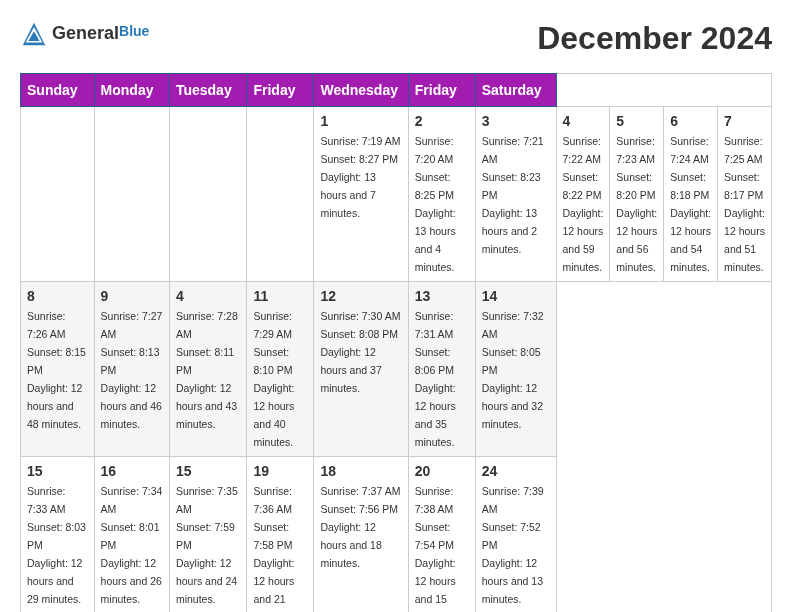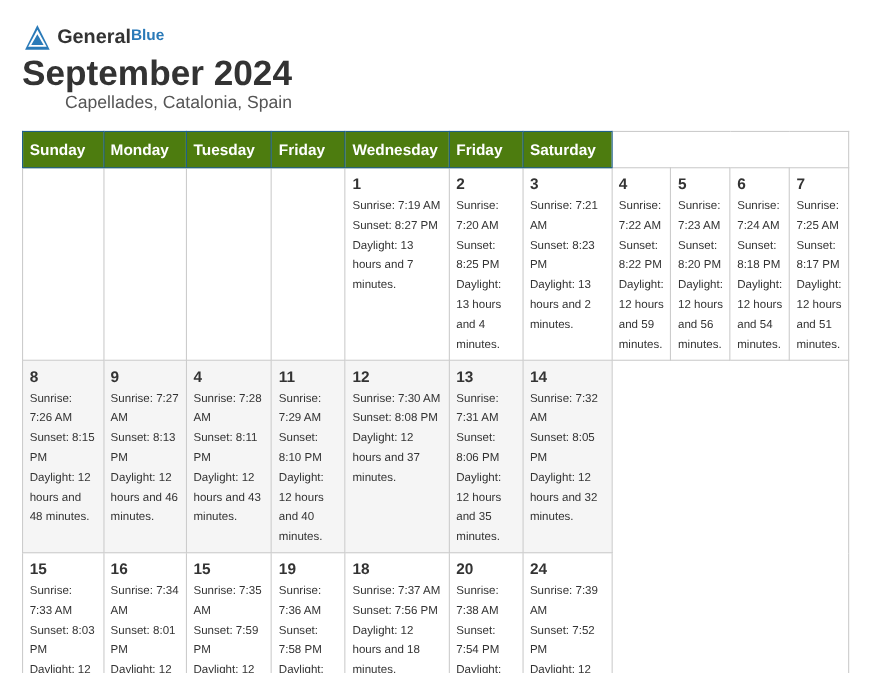--- a/index.html
+++ b/index.html
@@ -8,21 +8,20 @@
       background: #fff;
       width: 792px;
       min-height: 612px;
       padding: 20px;
     }
     .header-area {
       display: flex;
       justify-content: space-between;
       align-items: flex-start;
       margin-bottom: 16px;
-      flex-direction: column;
     }
     .logo {
       display: flex;
       align-items: center;
       gap: 4px;
     }
     .logo-text-general {
       font-size: 18px;
       font-weight: bold;
       color: #333;
@@ -86,43 +85,42 @@
     .empty-cell {
       background: #f9f9f9;
     }
     tr:nth-child(odd) td {
       background-color: #fff;
     }
     tr:nth-child(even) td {
       background-color: #f5f5f5;
     }
     .calendar thead tr th {
-      background-color: #4d7c0f;
+      background-color: #a21caf;
     }
   </style>
 </head>
 <body>
 
 <div class="header-area">
   <div class="logo">
     <svg class="logo-icon" viewBox="0 0 40 40" xmlns="http://www.w3.org/2000/svg">
       <polygon points="20,4 36,36 4,36" fill="#2a7ab8"></polygon>
       <polygon points="20,10 32,32 8,32" fill="white"></polygon>
       <polygon points="20,16 28,30 12,30" fill="#2a7ab8"></polygon>
     </svg>
     <div>
       <div style="display:flex; gap:0;">
         <span class="logo-text-general">General</span>
         <span class="logo-text-blue">Blue</span>
       </div>
     </div>
   </div>
   <div class="title-area">
-    <div class="main-title">September 2024</div>
-    <div class="subtitle">Capellades, Catalonia, Spain</div>
+    <div class="main-title">December 2024</div>
   </div>
 </div>
 
 <table class="calendar">
   <thead>
     <tr>
     <th>Sunday</th>
         <th>Monday</th>
         <th>Tuesday</th>
         <th>Friday</th>

